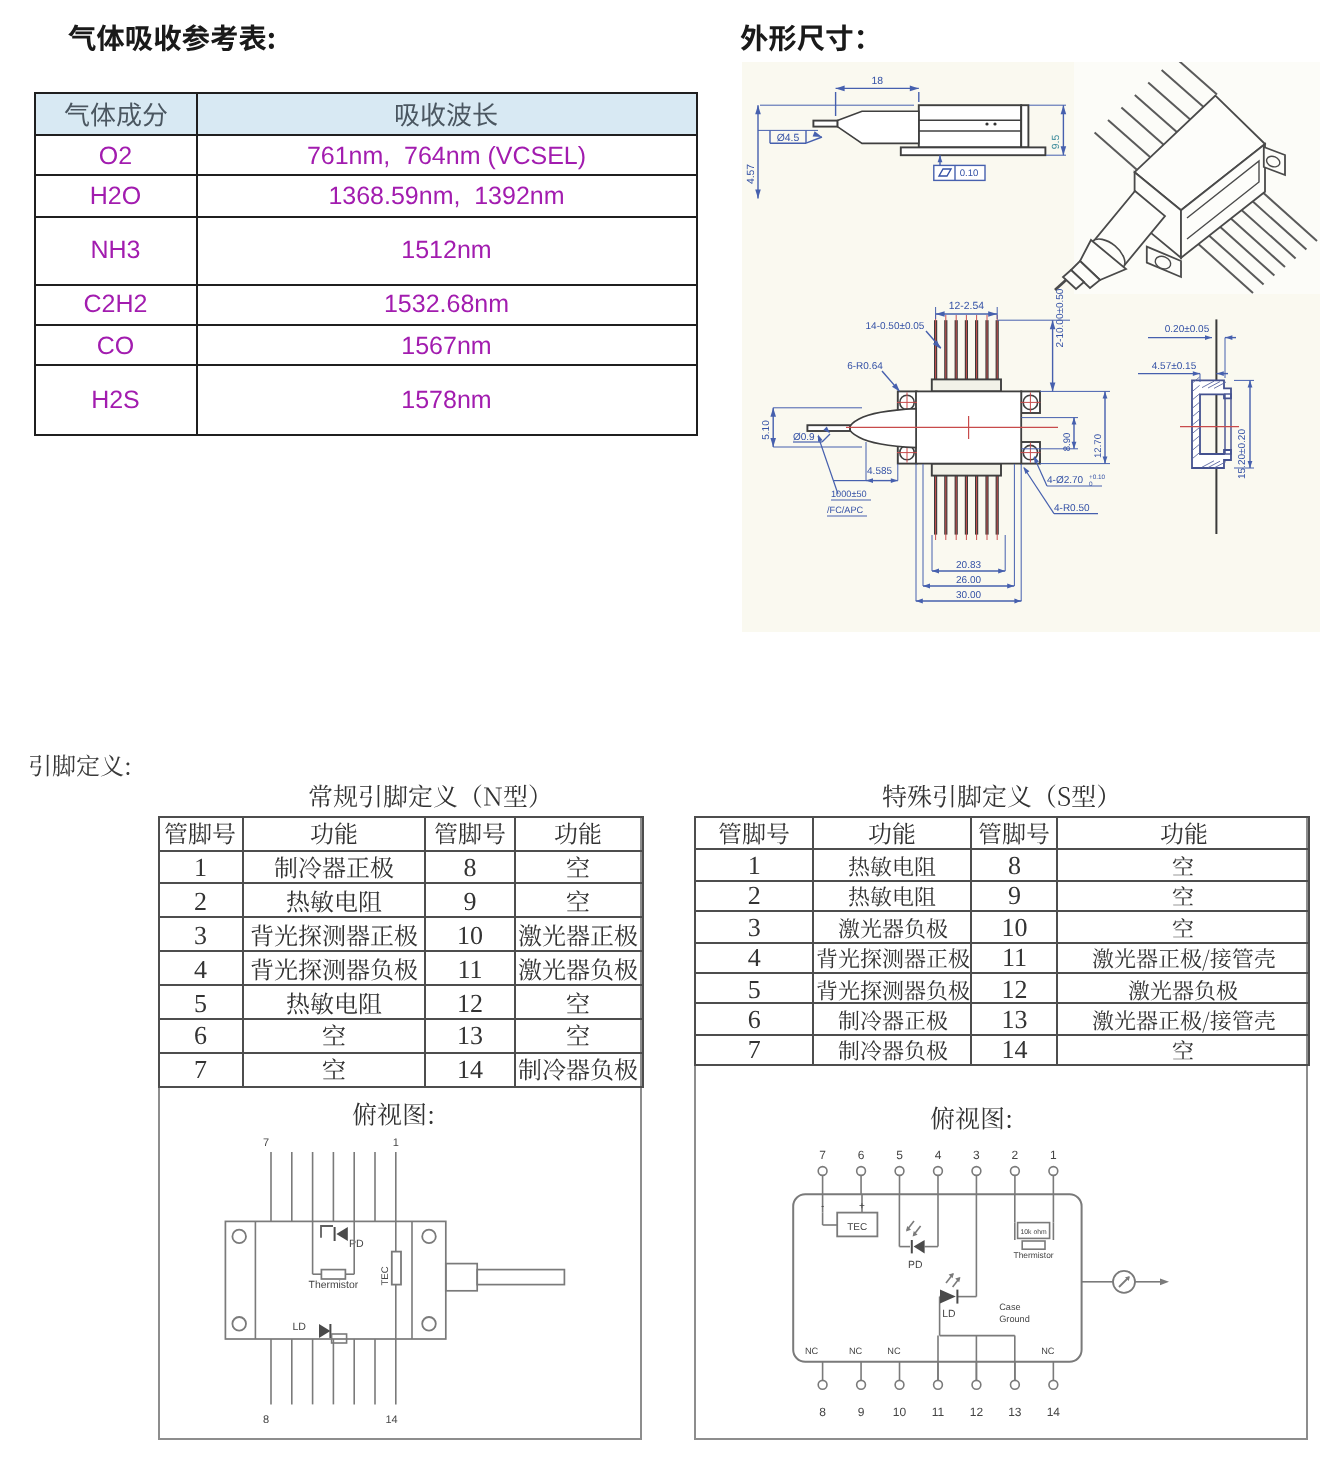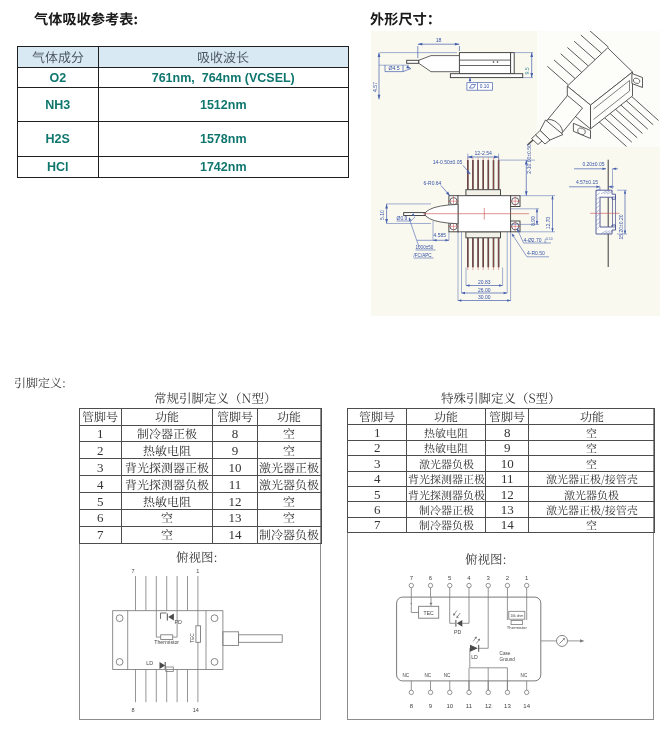--- a/index.html
+++ b/index.html
@@ -1,18 +1,18 @@
 <!DOCTYPE html>
 <html><head><meta charset="utf-8"><style>
 *{margin:0;padding:0;box-sizing:border-box}
 body{width:664px;height:739px;background:#fff;position:relative;overflow:hidden;
  font-family:"Liberation Sans",sans-serif}
 table.gas{border-collapse:collapse;position:absolute;left:17px;top:46px;table-layout:fixed;border:1.5px solid #1f1f1f}
 table.gas td{border:1px solid #1f1f1f;text-align:center;vertical-align:middle;
- font-weight:bold;font-size:12.5px;color:#0f766e;padding:0;overflow:hidden}
+ font-weight:normal;font-size:12.5px;color:#a21caf;padding:0;overflow:hidden}
 .sep{display:inline-block;width:0.55em}
 .box{position:absolute;border:1px solid #8d8d8d}
 .pt{border-collapse:collapse;position:absolute;table-layout:fixed}
 .pt td{border:1px solid #4d4d4d;text-align:center;vertical-align:middle;padding:0;
  font-family:"Liberation Serif",serif;font-size:13px;color:#333;overflow:hidden;line-height:1}
 </style></head><body>
 <svg width="0" height="0" style="position:absolute">
     <defs>
       <path id="qt" transform="translate(0,13.3)" d="M3.7 -8.6V-7.2H12.0V-8.6ZM3.4 -12.1C2.7 -10.1 1.5 -8.2 0.1 -7.0C0.6 -6.8 1.3 -6.3 1.7 -6.0C2.5 -6.8 3.3 -8.0 4.0 -9.2H13.2V-10.7H4.7C4.9 -11.0 5.0 -11.3 5.1 -11.7ZM2.1 -6.4V-5.0H9.4C9.6 -1.5 10.1 1.2 12.3 1.2C13.4 1.2 13.7 0.5 13.8 -1.3C13.4 -1.5 13.0 -1.9 12.7 -2.3C12.7 -1.2 12.6 -0.5 12.4 -0.5C11.5 -0.5 11.2 -3.2 11.1 -6.4Z M17.4 -12.0C16.7 -10.0 15.6 -8.0 14.4 -6.7C14.7 -6.2 15.2 -5.3 15.3 -4.9C15.6 -5.2 15.9 -5.6 16.2 -6.0V1.2H17.8V-8.8C18.2 -9.7 18.6 -10.6 19.0 -11.5ZM18.6 -9.5V-7.9H21.4C20.6 -5.7 19.3 -3.4 17.9 -2.1C18.3 -1.8 18.8 -1.2 19.1 -0.8C19.5 -1.3 20.0 -1.8 20.4 -2.4V-1.1H22.2V1.2H23.9V-1.1H25.8V-2.4C26.2 -1.8 26.6 -1.3 27.0 -0.9C27.2 -1.3 27.8 -1.9 28.2 -2.2C26.8 -3.5 25.5 -5.7 24.8 -7.9H27.8V-9.5H23.9V-12.0H22.2V-9.5ZM22.2 -2.6H20.5C21.2 -3.7 21.8 -4.9 22.2 -6.2ZM23.9 -2.6V-6.4C24.4 -5.0 25.0 -3.7 25.6 -2.6Z M33.7 -11.2V-9.6H35.0C34.9 -5.2 34.2 -1.7 32.2 0.3C32.5 0.5 33.3 1.0 33.6 1.3C34.7 -0.0 35.5 -1.8 35.9 -3.8C36.4 -3.0 36.8 -2.3 37.4 -1.6C36.7 -1.0 36.0 -0.4 35.2 0.0C35.5 0.2 36.1 0.9 36.3 1.3C37.1 0.8 37.9 0.3 38.6 -0.4C39.3 0.2 40.2 0.8 41.1 1.2C41.4 0.8 41.9 0.2 42.3 -0.2C41.3 -0.5 40.4 -1.1 39.6 -1.7C40.6 -3.2 41.3 -5.0 41.7 -7.2L40.7 -7.6L40.4 -7.5H39.5C39.8 -8.7 40.1 -10.0 40.4 -11.2ZM36.6 -9.6H38.4C38.1 -8.3 37.8 -7.0 37.5 -6.1H39.9C39.5 -4.9 39.0 -3.8 38.4 -2.9C37.5 -4.0 36.8 -5.2 36.4 -6.5C36.5 -7.5 36.6 -8.5 36.6 -9.6ZM29.3 -10.8V-1.2H30.8V-2.4H33.3V-10.8ZM30.8 -9.3H31.9V-4.0H30.8Z M51.5 -7.8H53.8C53.6 -6.4 53.2 -5.1 52.7 -4.0C52.1 -5.0 51.7 -6.2 51.4 -7.4ZM43.9 -1.1C44.2 -1.3 44.7 -1.6 47.0 -2.4V1.3H48.7V-5.9C49.0 -5.5 49.5 -4.9 49.7 -4.6C50.0 -4.9 50.2 -5.2 50.4 -5.6C50.8 -4.4 51.2 -3.4 51.8 -2.5C51.0 -1.5 50.1 -0.7 48.8 -0.1C49.2 0.3 49.7 1.0 49.9 1.3C51.1 0.7 52.0 -0.1 52.8 -1.0C53.5 -0.1 54.3 0.7 55.3 1.2C55.6 0.8 56.1 0.1 56.5 -0.2C55.4 -0.7 54.5 -1.5 53.7 -2.4C54.6 -3.9 55.2 -5.7 55.5 -7.8H56.4V-9.4H52.0C52.2 -10.2 52.4 -11.0 52.5 -11.8L50.8 -12.1C50.4 -9.8 49.8 -7.6 48.7 -6.2V-11.9H47.0V-4.0L45.5 -3.6V-10.5H43.8V-3.6C43.8 -3.1 43.5 -2.8 43.3 -2.6C43.5 -2.3 43.8 -1.5 43.9 -1.1Z M65.5 -4.0C64.3 -3.2 62.0 -2.6 60.0 -2.3C60.4 -2.0 60.7 -1.4 60.9 -1.0C63.1 -1.4 65.4 -2.2 66.9 -3.3ZM67.2 -2.6C65.6 -1.1 62.4 -0.5 59.0 -0.2C59.3 0.2 59.7 0.8 59.8 1.3C63.5 0.9 66.8 0.1 68.8 -1.8ZM59.2 -8.2C59.6 -8.3 60.1 -8.3 61.9 -8.4C61.8 -8.1 61.7 -7.8 61.5 -7.5H57.5V-6.0H60.4C59.5 -5.0 58.4 -4.3 57.1 -3.7C57.5 -3.4 58.1 -2.7 58.4 -2.4C59.2 -2.8 60.0 -3.3 60.7 -3.9C61.0 -3.7 61.2 -3.4 61.3 -3.2C62.7 -3.5 64.5 -4.1 65.8 -4.8L64.4 -5.6C63.7 -5.2 62.5 -4.9 61.4 -4.6C61.8 -5.0 62.2 -5.5 62.6 -6.0H65.3C66.4 -4.5 67.9 -3.2 69.5 -2.4C69.8 -2.8 70.3 -3.4 70.7 -3.8C69.4 -4.2 68.2 -5.1 67.3 -6.0H70.4V-7.5H63.4C63.6 -7.8 63.7 -8.2 63.9 -8.5L67.5 -8.6C67.8 -8.4 68.1 -8.1 68.3 -7.9L69.8 -8.8C68.9 -9.7 67.3 -10.9 66.1 -11.7L64.7 -10.9C65.1 -10.6 65.6 -10.3 66.0 -10.0L62.0 -9.9C62.8 -10.3 63.5 -10.8 64.2 -11.4L62.7 -12.2C61.7 -11.3 60.3 -10.4 59.8 -10.2C59.4 -9.9 59.1 -9.8 58.7 -9.7C58.9 -9.3 59.1 -8.5 59.2 -8.2Z M82.6 -11.5C82.1 -10.9 81.6 -10.4 81.1 -9.8V-10.6H78.2V-12.1H76.5V-10.6H73.2V-9.2H76.5V-8.1H72.0V-6.6H77.0C75.3 -5.6 73.4 -4.7 71.5 -4.0C71.7 -3.7 72.1 -2.9 72.2 -2.5C73.3 -3.0 74.5 -3.5 75.7 -4.1C75.3 -3.4 74.9 -2.5 74.5 -1.9H80.6C80.4 -1.1 80.2 -0.6 80.0 -0.4C79.8 -0.3 79.6 -0.3 79.3 -0.3C78.8 -0.3 77.7 -0.3 76.7 -0.4C77.0 0.1 77.3 0.7 77.3 1.2C78.3 1.2 79.2 1.2 79.8 1.2C80.5 1.2 80.9 1.1 81.3 0.7C81.8 0.3 82.2 -0.7 82.5 -2.6C82.5 -2.8 82.6 -3.3 82.6 -3.3H77.0L77.5 -4.3H83.0V-5.6H78.1C78.7 -5.9 79.1 -6.3 79.6 -6.6H84.4V-8.1H81.4C82.3 -8.9 83.1 -9.8 83.9 -10.7ZM78.2 -8.1V-9.2H80.4C80.0 -8.8 79.5 -8.4 79.1 -8.1Z M88.5 1.3C89.0 1.0 89.6 0.8 93.7 -0.4C93.6 -0.8 93.4 -1.5 93.4 -1.9L90.3 -1.1V-3.5C91.0 -4.0 91.6 -4.5 92.2 -5.1C93.2 -2.1 95.0 -0.1 98.0 0.9C98.2 0.5 98.7 -0.2 99.1 -0.6C97.8 -0.9 96.7 -1.5 95.8 -2.3C96.7 -2.7 97.6 -3.4 98.4 -3.9L97.0 -5.0C96.4 -4.5 95.6 -3.8 94.9 -3.3C94.4 -3.9 94.1 -4.5 93.8 -5.3H98.6V-6.7H93.1V-7.5H97.5V-8.8H93.1V-9.6H98.1V-11.0H93.1V-12.1H91.4V-11.0H86.6V-9.6H91.4V-8.8H87.3V-7.5H91.4V-6.7H86.0V-5.3H90.0C88.8 -4.3 87.1 -3.4 85.5 -2.9C85.9 -2.6 86.4 -1.9 86.6 -1.5C87.3 -1.8 87.9 -2.1 88.6 -2.4V-1.4C88.6 -0.8 88.2 -0.4 87.8 -0.2C88.1 0.1 88.4 0.9 88.5 1.3Z M101.7 -5.2C102.5 -5.2 103.0 -5.8 103.0 -6.5C103.0 -7.3 102.5 -7.9 101.7 -7.9C101.0 -7.9 100.4 -7.3 100.4 -6.5C100.4 -5.8 101.0 -5.2 101.7 -5.2ZM101.7 0.2C102.5 0.2 103.0 -0.4 103.0 -1.2C103.0 -1.9 102.5 -2.5 101.7 -2.5C101.0 -2.5 100.4 -1.9 100.4 -1.2C100.4 -0.4 101.0 0.2 101.7 0.2Z"></path>
       <path id="wx" transform="translate(0,13.3)" d="M2.8 -12.1C2.4 -9.6 1.5 -7.3 0.3 -5.8C0.7 -5.6 1.4 -5.0 1.7 -4.8C2.5 -5.7 3.1 -7.0 3.6 -8.4H5.8C5.6 -7.2 5.3 -6.1 4.9 -5.2C4.4 -5.6 3.8 -6.0 3.3 -6.3L2.3 -5.2C2.9 -4.7 3.6 -4.2 4.1 -3.7C3.2 -2.1 1.9 -1.0 0.4 -0.3C0.8 -0.0 1.5 0.7 1.8 1.1C5.0 -0.5 7.1 -3.9 7.8 -9.7L6.6 -10.1L6.2 -10.0H4.1C4.3 -10.6 4.4 -11.2 4.6 -11.8ZM8.4 -12.1V1.3H10.2V-6.0C11.0 -5.1 12.0 -4.1 12.5 -3.4L13.9 -4.5C13.2 -5.4 11.8 -6.8 10.8 -7.8L10.2 -7.3V-12.1Z M25.9 -11.9C25.1 -10.7 23.5 -9.6 22.2 -8.9C22.6 -8.6 23.1 -8.1 23.4 -7.7C24.9 -8.5 26.4 -9.8 27.5 -11.2ZM26.2 -8.0C25.3 -6.7 23.7 -5.5 22.4 -4.8C22.8 -4.5 23.3 -4.0 23.6 -3.6C25.1 -4.5 26.6 -5.9 27.7 -7.3ZM26.4 -4.2C25.4 -2.4 23.6 -1.0 21.7 -0.1C22.1 0.2 22.6 0.8 22.9 1.2C24.9 0.2 26.8 -1.5 28.0 -3.5ZM19.5 -9.7V-6.6H17.9V-9.7ZM14.7 -6.6V-5.0H16.3C16.2 -3.1 15.9 -1.2 14.5 0.2C14.9 0.5 15.5 1.0 15.7 1.4C17.4 -0.4 17.8 -2.7 17.9 -5.0H19.5V1.3H21.2V-5.0H22.6V-6.6H21.2V-9.7H22.4V-11.2H14.9V-9.7H16.3V-6.6Z M30.7 -11.6V-7.3C30.7 -5.1 30.5 -2.0 28.7 0.1C29.1 0.3 29.9 1.0 30.1 1.3C31.7 -0.5 32.3 -3.2 32.4 -5.5H35.5C36.4 -2.2 37.9 0.1 41.0 1.2C41.3 0.7 41.8 -0.1 42.2 -0.4C39.5 -1.2 38.0 -3.0 37.2 -5.5H40.9V-11.6ZM32.5 -9.9H39.1V-7.2H32.5V-7.3Z M44.6 -5.6C45.6 -4.6 46.6 -3.1 47.0 -2.1L48.6 -3.1C48.2 -4.1 47.0 -5.5 46.1 -6.5ZM51.1 -12.1V-9.2H43.2V-7.5H51.1V-1.0C51.1 -0.7 51.0 -0.5 50.6 -0.5C50.3 -0.5 49.0 -0.5 47.9 -0.6C48.2 -0.1 48.5 0.8 48.6 1.3C50.1 1.3 51.3 1.2 52.0 1.0C52.7 0.7 52.9 0.2 52.9 -1.0V-7.5H56.2V-9.2H52.9V-12.1Z M60.3 -6.7C61.1 -6.7 61.7 -7.2 61.7 -8.0C61.7 -8.8 61.1 -9.3 60.3 -9.3C59.6 -9.3 59.0 -8.8 59.0 -8.0C59.0 -7.2 59.6 -6.7 60.3 -6.7ZM60.3 0.1C61.1 0.1 61.7 -0.5 61.7 -1.2C61.7 -2.0 61.1 -2.6 60.3 -2.6C59.6 -2.6 59.0 -2.0 59.0 -1.2C59.0 -0.5 59.6 0.1 60.3 0.1Z"></path>
@@ -52,31 +52,39 @@
             <use href="#qtcf" fill="#4b5761"></use>
           </svg></td>
         <td style="background:#d8e9f3"><svg width="52" height="15" style="vertical-align:middle;display:inline-block">
             <use href="#xsbc" fill="#4b5761"></use>
           </svg></td>
       </tr>
       <tr style="height:20.3px">
         <td>O2</td>
         <td>761nm,<span class="sep"></span>764nm (VCSEL)</td>
       </tr>
+      <tr style="height:20.3px">
+        <td>H2O</td>
+        <td>1368.59nm,<span class="sep"></span>1392nm</td>
+      </tr>
       <tr style="height:34px">
         <td>NH3</td>
         <td>1512nm</td>
       </tr>
+      <tr style="height:20.3px">
+        <td>C2H2</td>
+        <td>1532.68nm</td>
+      </tr>
+      <tr style="height:20.3px">
+        <td>CO</td>
+        <td>1567nm</td>
+      </tr>
       <tr style="height:35px">
         <td>H2S</td>
         <td>1578nm</td>
-      </tr>
-      <tr style="height:20.3px">
-        <td>HCl</td>
-        <td>1742nm</td>
       </tr>
     </tbody>
   </table>
 <svg style="position:absolute;left:14.3px;top:375.6px;overflow:visible" width="52" height="14">
     <use href="#yjdy" fill="#3a3a3a"></use>
   </svg>
 <svg style="position:absolute;left:153.8px;top:390.9px;overflow:visible" width="122" height="14">
     <use href="#cg" fill="#333"></use>
   </svg>
 <svg style="position:absolute;left:440.7px;top:391.4px;overflow:visible" width="120" height="14">

